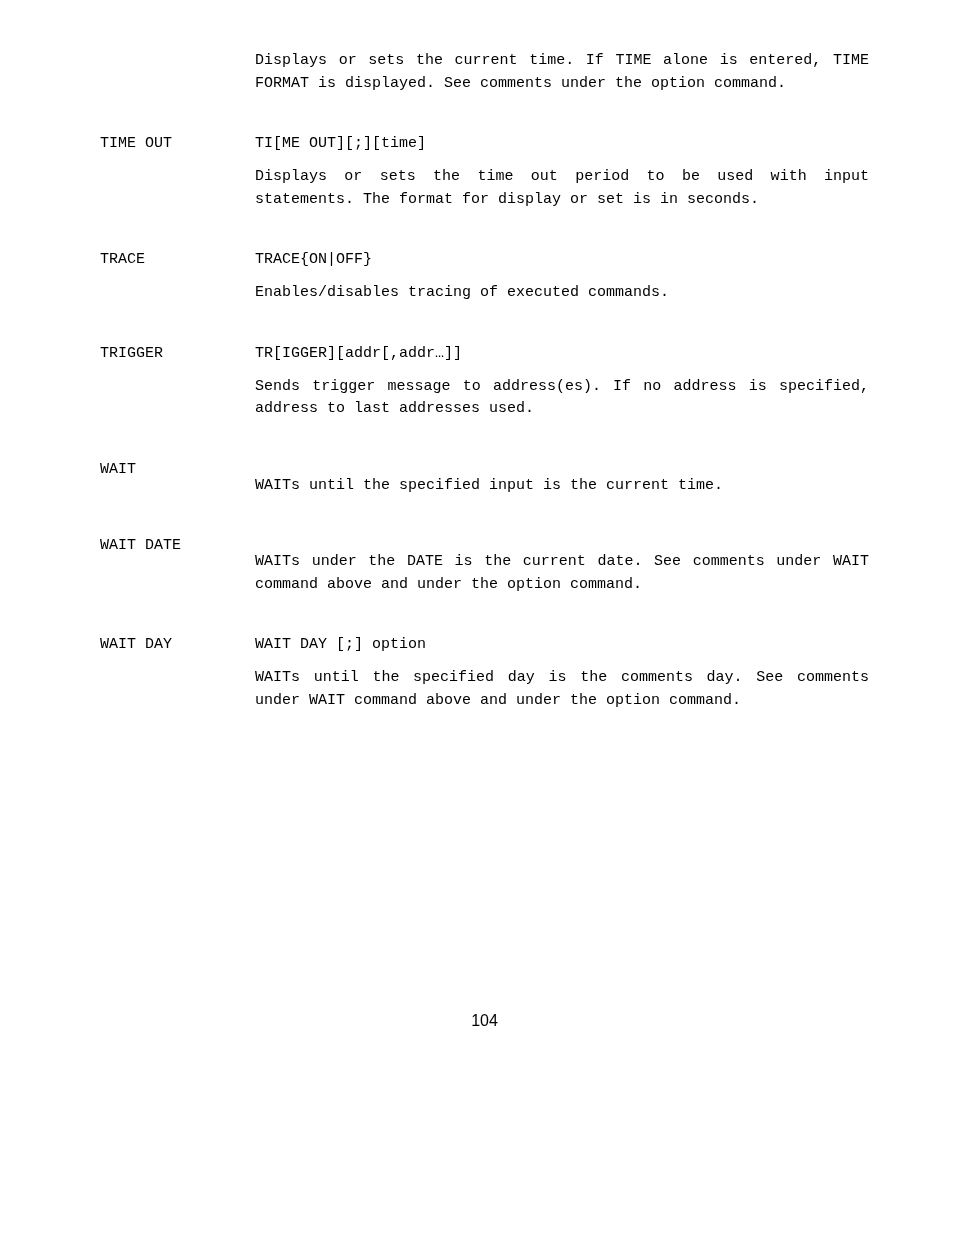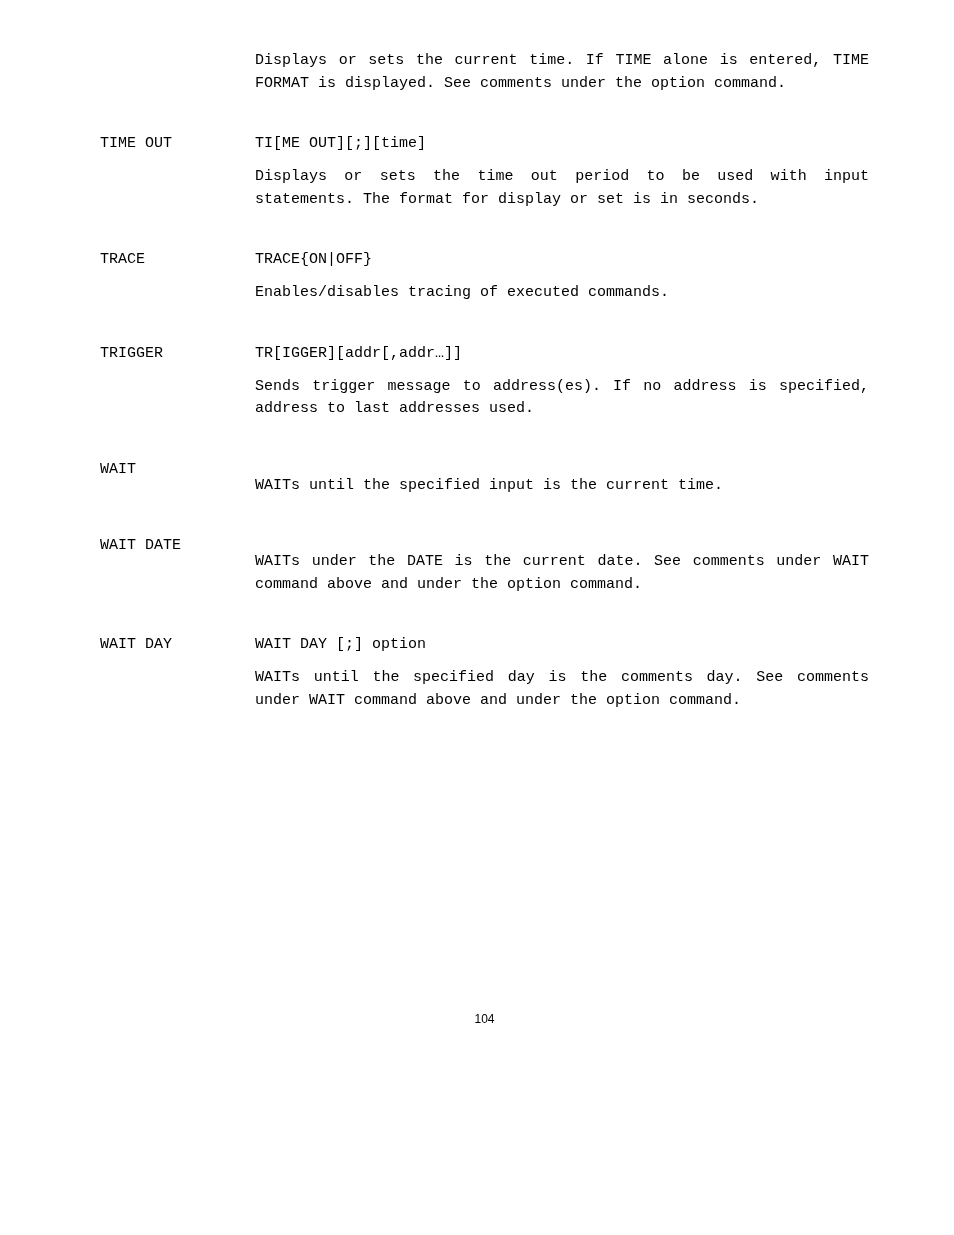--- a/index.html
+++ b/index.html
@@ -36,21 +36,21 @@
   }
   .body {
     flex: 1;
   }
   .sub {
     margin-top: 14px;
   }
   .pagenum {
     text-align: center;
     font-family: Arial, sans-serif;
-    font-size: 12px;
+    font-size: 16px;
     margin-top: 280px;
   }
 </style>
 </head>
 <body>
 
 <div class="page">
 
   <div class="row" style="margin-top:0;">
     <div class="label"></div>

